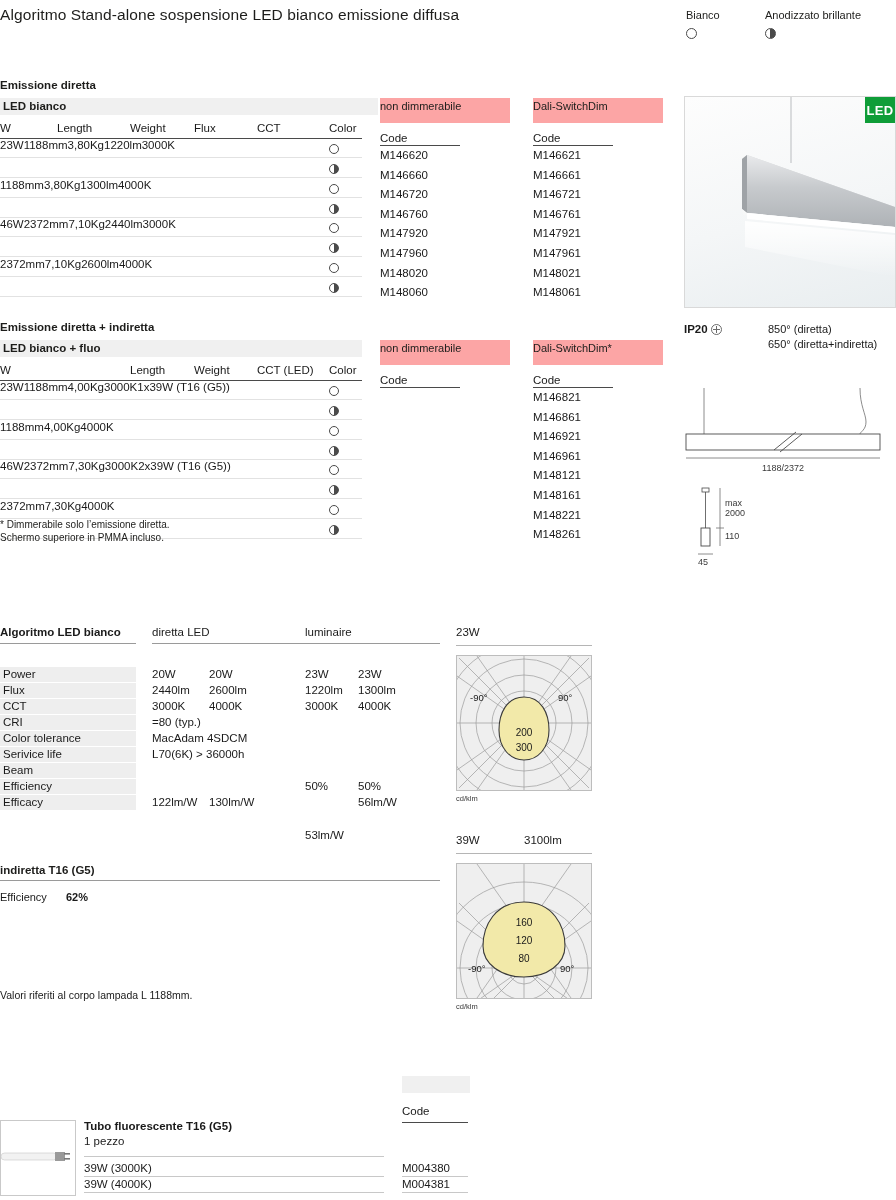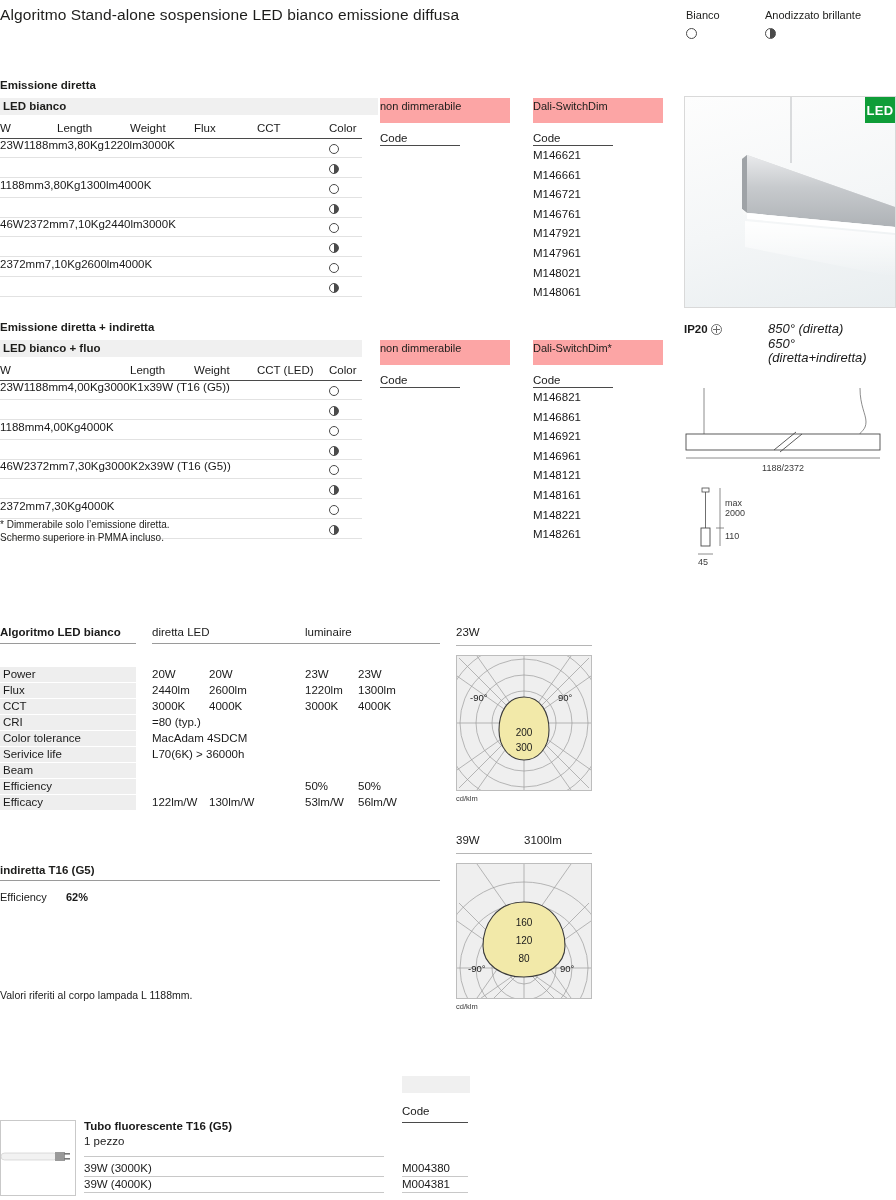--- a/index.html
+++ b/index.html
@@ -69,21 +69,21 @@
   }
   .ip-row { position:absolute; left:684px; top:322px; font-size:11.5px; }
   .ip-row b { font-weight:bold; }
   .ip-glyph { display:inline-block; width:11px; height:11px; border:1px solid #6b6b6b;
               border-radius:50%; position:relative; top:2px; margin-left:3px; }
   .ip-glyph:before, .ip-glyph:after {
     content:""; position:absolute; background:#6b6b6b;
   }
   .ip-glyph:before { left:4px; top:1px; width:1px; height:7px; }
   .ip-glyph:after  { top:4px; left:1px; height:1px; width:7px; }
-  .beam-txt { position:absolute; left:768px; top:322px; font-size:13px; line-height:14.5px;font-style:italic; }
+  .beam-txt { position:absolute; left:768px; top:322px; font-size:11px; line-height:14.5px; }
 
   
   #spec-table { position:absolute; left:0; top:626px; width:440px; font-size:11.5px; }
   .spec-head { position:relative; height:20px; }
   .spec-head span { position:absolute; top:0; white-space:nowrap; }
   .spec-rule { position:absolute; height:1px; background:#9a9a9a; }
   .spec-row { position:relative; height:16px; }
   .spec-row .lbl {
     position:absolute; left:0; top:0; width:136px; height:15px; line-height:15px;
     background:#eeeeee; padding-left:3px; font-size:11.5px;
@@ -154,20 +154,30 @@
         </div><div class="sw-wrap" style="left: 329px; top: 25px;">
           <span class="sw half"></span>
         </div><div class="sep" style="top: 18px;"></div><div class="sep" style="top: 38px;"></div></div>
     </div>
 </div>
 
 <div class="codetbl" style="left:380px; top:98px;">
   <div class="cband">non dimmerabile</div>
   <div class="chdr">Code</div>
   <div class="cline"></div>
+  <div id="codes-d0">
+      <div class="code">M146620</div>
+      <div class="code">M146660</div>
+      <div class="code">M146720</div>
+      <div class="code">M146760</div>
+      <div class="code">M147920</div>
+      <div class="code">M147960</div>
+      <div class="code">M148020</div>
+      <div class="code">M148060</div>
+    </div>
 </div>
 <div class="codetbl" style="left:533px; top:98px;">
   <div class="cband">Dali-SwitchDim</div>
   <div class="chdr">Code</div>
   <div class="cline"></div>
   <div id="codes-d1">
       <div class="code">M146621</div>
       <div class="code">M146661</div>
       <div class="code">M146721</div>
       <div class="code">M146761</div>
@@ -338,21 +348,21 @@
       </div>
       <div class="spec-row">
         <div class="lbl">Efficiency</div>
         <div class="v" style="left: 305px;">50%</div>
         <div class="v" style="left: 358px;">50%</div>
       </div>
       <div class="spec-row">
         <div class="lbl">Efficacy</div>
         <div class="v" style="left: 152px;">122lm/W</div>
         <div class="v" style="left: 209px;">130lm/W</div>
-        <div class="v" style="left: 305px;">53lm/W</div>
+        <div class="v" style="left: 305px; margin-top: 33px;">53lm/W</div>
         <div class="v" style="left: 358px;">56lm/W</div>
       </div>
     </div>
 </div>
 
 <div class="abs" style="left:0; top:864px; width:440px;">
   <div class="sec-title">indiretta T16 (G5)</div>
   <div class="spec-rule" style="position:relative; left:0; top:4px; width:440px; height:1px; background:#9a9a9a;"></div>
   <div style="margin-top:14px; position:relative; height:16px;">
     <span class="abs" style="left:0; top:0;">Efficiency</span>

